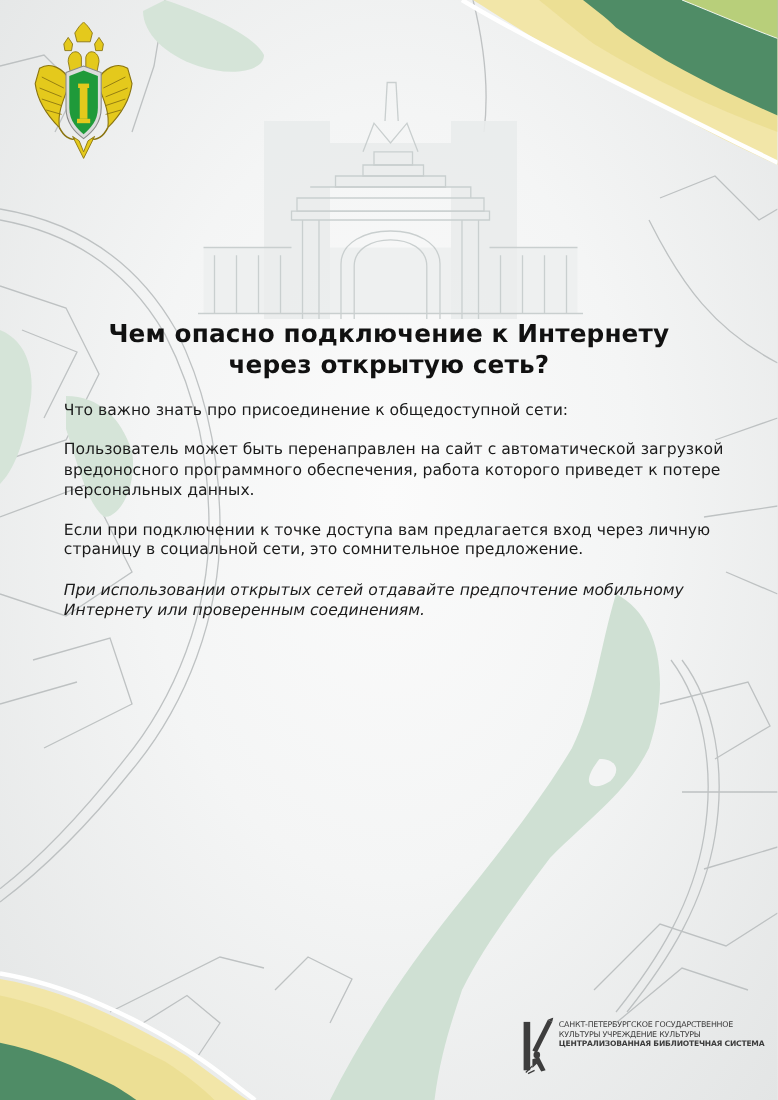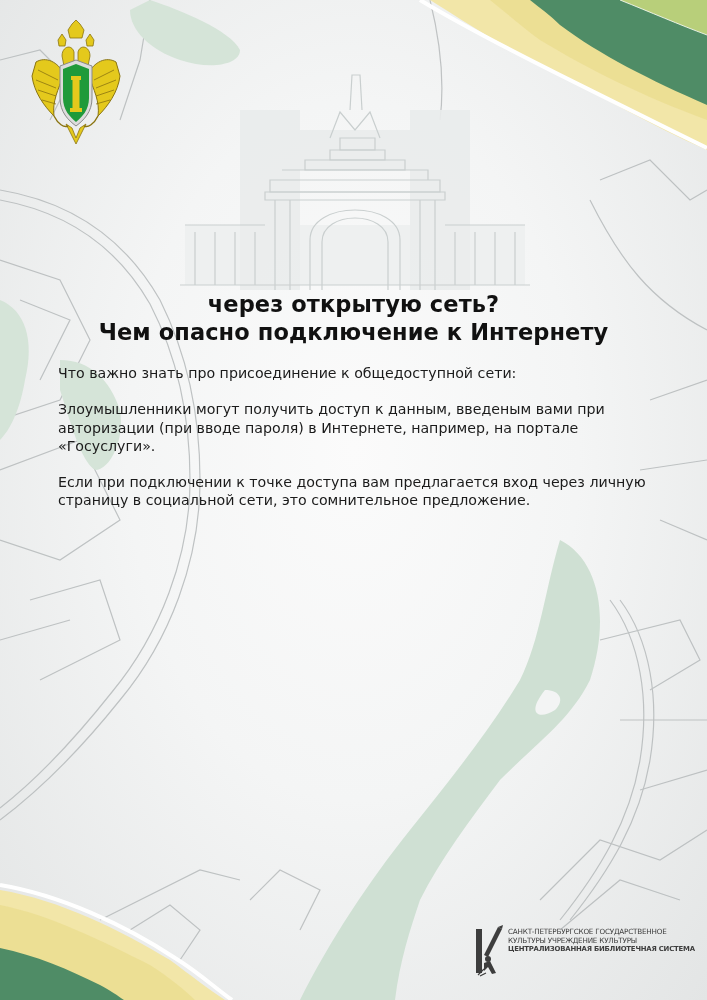--- a/index.html
+++ b/index.html
@@ -128,28 +128,29 @@
 
     <rect x="43" y="56" width="10" height="4" fill="#e4c91c"></rect>
     <rect x="44.5" y="60" width="7" height="28" fill="#e4c91c"></rect>
     <rect x="42" y="88" width="12" height="4" fill="#e4c91c"></rect>
 
     <path d="M38 104 L48 124 L58 104 L52 108 L48 118 L44 108 Z" fill="#e4c91c" stroke="#8a7410" stroke-width="0.8"></path>
     <path d="M26 96 C30 104 36 108 40 106 M70 96 C66 104 60 108 56 106" stroke="#8a7410" stroke-width="1.4" fill="none"></path>
   </svg>
 
   <div class="title">
+    <div>Чем опасно подключение к Интернету</div>
     <div>через открытую сеть?</div>
-    <div>Чем опасно подключение к Интернету</div>
   </div>
 
   <div class="body-text">
     <p>Что важно знать про присоединение к общедоступной сети:</p>
-    <p>Злоумышленники могут получить доступ к данным, введеным вами при авторизации (при вводе пароля) в Интернете, например, на портале «Госуслуги».</p>
+    <p>Пользователь может быть перенаправлен на сайт с автоматической загрузкой вредоносного программного обеспечения, работа которого приведет к потере персональных данных.</p>
     <p>Если при подключении к точке доступа вам предлагается вход через личную страницу в социальной сети, это сомнительное предложение.</p>
+    <p class="italic">При использовании открытых сетей отдавайте предпочтение мобильному Интернету или проверенным соединениям.</p>
   </div>
 
   <div class="org-logo">
     <svg class="org-mark" viewBox="0 0 30 52">
       <rect x="2" y="4" width="6" height="44" fill="#3d3d3d"></rect>
       <path d="M10 30 L24 2 L28 4 L14 32 Z" fill="#3d3d3d"></path>
       <path d="M24 2 L28 4 L29 0 Z" fill="#3d3d3d"></path>
       <circle cx="14" cy="34" r="3" fill="#3d3d3d"></circle>
       <path d="M10 38 L16 36 L22 48 L18 49 L14 42 L10 46 Z" fill="#3d3d3d"></path>
       <path d="M10 44 L4 50 M12 48 L6 51" stroke="#3d3d3d" stroke-width="1.2"></path>

